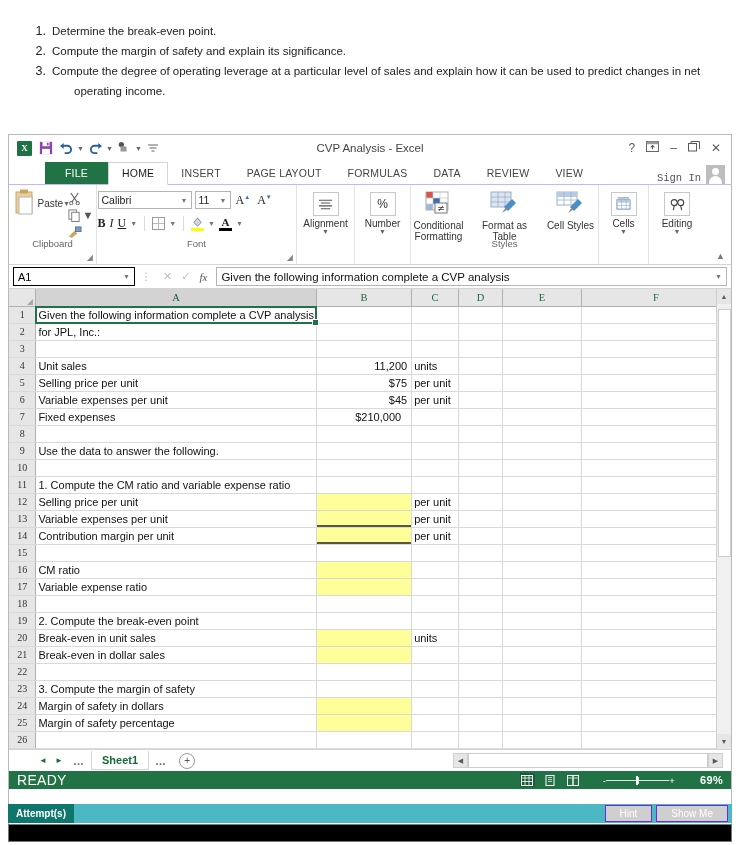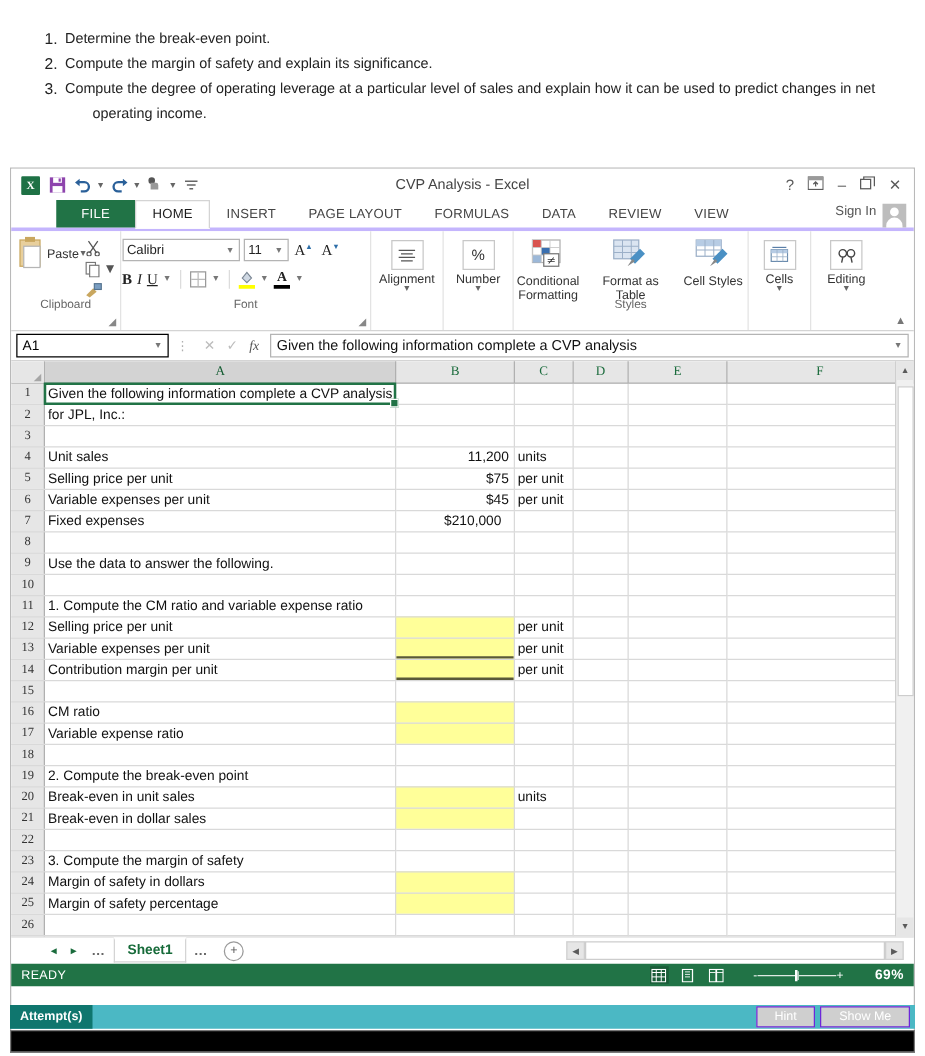--- a/index.html
+++ b/index.html
@@ -36,28 +36,28 @@
                 align-items:center; justify-content:center; font-family:"Liberation Serif",serif;}
   .qat .carat { font-size:7px; color:#666; margin-left:-1px; }
   .win-title { position:absolute; left:0; right:0; text-align:center;
                font-size:11.5px; color:#444; pointer-events:none; }
   .winctl { margin-left:auto; display:flex; align-items:center; gap:11px;
             padding-right:10px; color:#5a5a5a; font-size:12px; z-index:2; }
   .winctl span { cursor:default; }
 
   
   .tabs { height:24px; background:#fff; display:flex; align-items:flex-end;
-          border-bottom:3px solid #c4b5fd; position:relative;padding-left:36px; }
+          border-bottom:1px solid #c4b5fd; position:relative;padding-left:36px; }
   .tab { padding:4px 13px 5px; font-size:10.5px; color:#444; letter-spacing:.2px; }
   .tab.file { background:#217346; color:#fff; padding:5px 20px 5px;
               font-size:10.5px; }
   .tab.active { background:#fff; border:1px solid #d4d4d4; border-bottom:1px solid #fff;
                 margin-bottom:-1px; color:#1a1a1a; }
-  .signin { margin-left:auto; display:flex; align-items:flex-start; gap:5px;
-            padding-right:6px; font-size:10.5px; color:#555; }
+  .signin { margin-left:auto; display:flex; align-items:flex-end; gap:5px;
+            padding-right:6px; font-size:10.5px; color:#555;font-family:Liberation Mono, monospace; }
   .avatar { width:19px; height:19px; background:#bdbdbd; position:relative; overflow:hidden;}
   .avatar::before { content:""; position:absolute; left:6px; top:3px; width:7px;
                     height:7px; border-radius:50%; background:#fff; }
   .avatar::after { content:""; position:absolute; left:3px; top:11px; width:13px;
                    height:9px; border-radius:7px 7px 0 0; background:#fff; }
 
   
   .ribbon { height:80px; background:#fff; display:flex; border-bottom:1px solid #d4d4d4;
             position:relative; }
   .rgroup { display:flex; flex-direction:column; align-items:center;
@@ -188,21 +188,21 @@
   .hsb { margin-left:auto; display:flex; align-items:center; width:270px;
          margin-right:8px; }
   .hsb .ar { width:15px; height:15px; background:#e6e6e6; border:1px solid #cfcfcf;
              display:flex; align-items:center; justify-content:center; font-size:7px;
              color:#5a5a5a; }
   .hsb .track { flex:1; height:15px; background:#fff; border:1px solid #cdcdcd; }
 
   
   .status { height:18px; background:#217346; display:flex; align-items:center;
             color:#fff; font-size:9.5px; padding:0 8px; letter-spacing:.3px; }
-  .status .ready { font-size:10px; }
+  .status .ready { font-size:14px; }
   .views { margin-left:auto; display:flex; align-items:center; gap:8px; }
   .vico { width:15px; height:14px; display:flex; align-items:center;
           justify-content:center; font-size:10px; }
   .vico.on { background:#1a5c38; }
   .zoomctl { display:flex; align-items:center; gap:0; margin-left:14px; color:#fff; }
   .zline { width:30px; height:1px; background:#dfe9e3; }
   .ztick { width:1px; height:7px; background:#dfe9e3; }
   .zthumb { width:2px; height:9px; background:#fff; }
   .zpct { margin-left:12px; font-size:11px; min-width:28px; text-align:right;font-weight:bold; }
 

